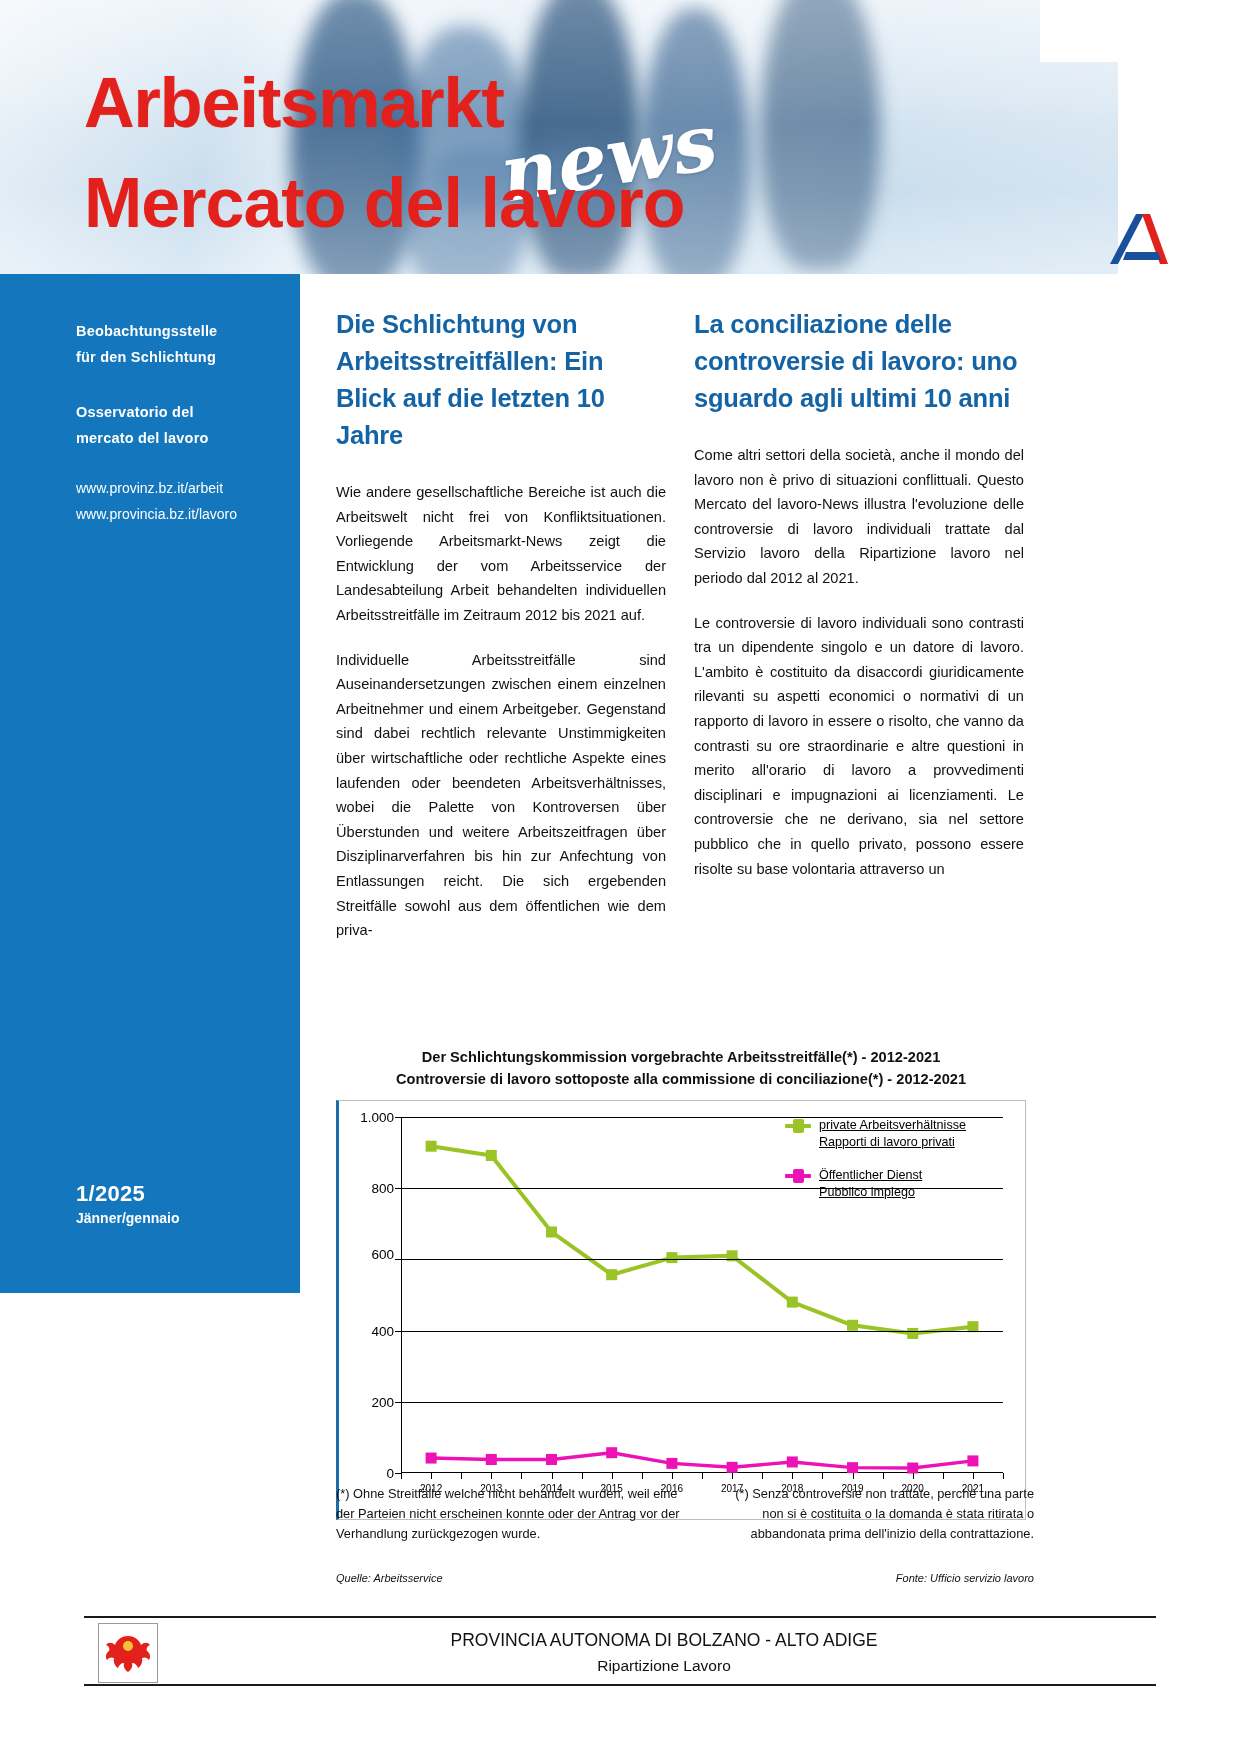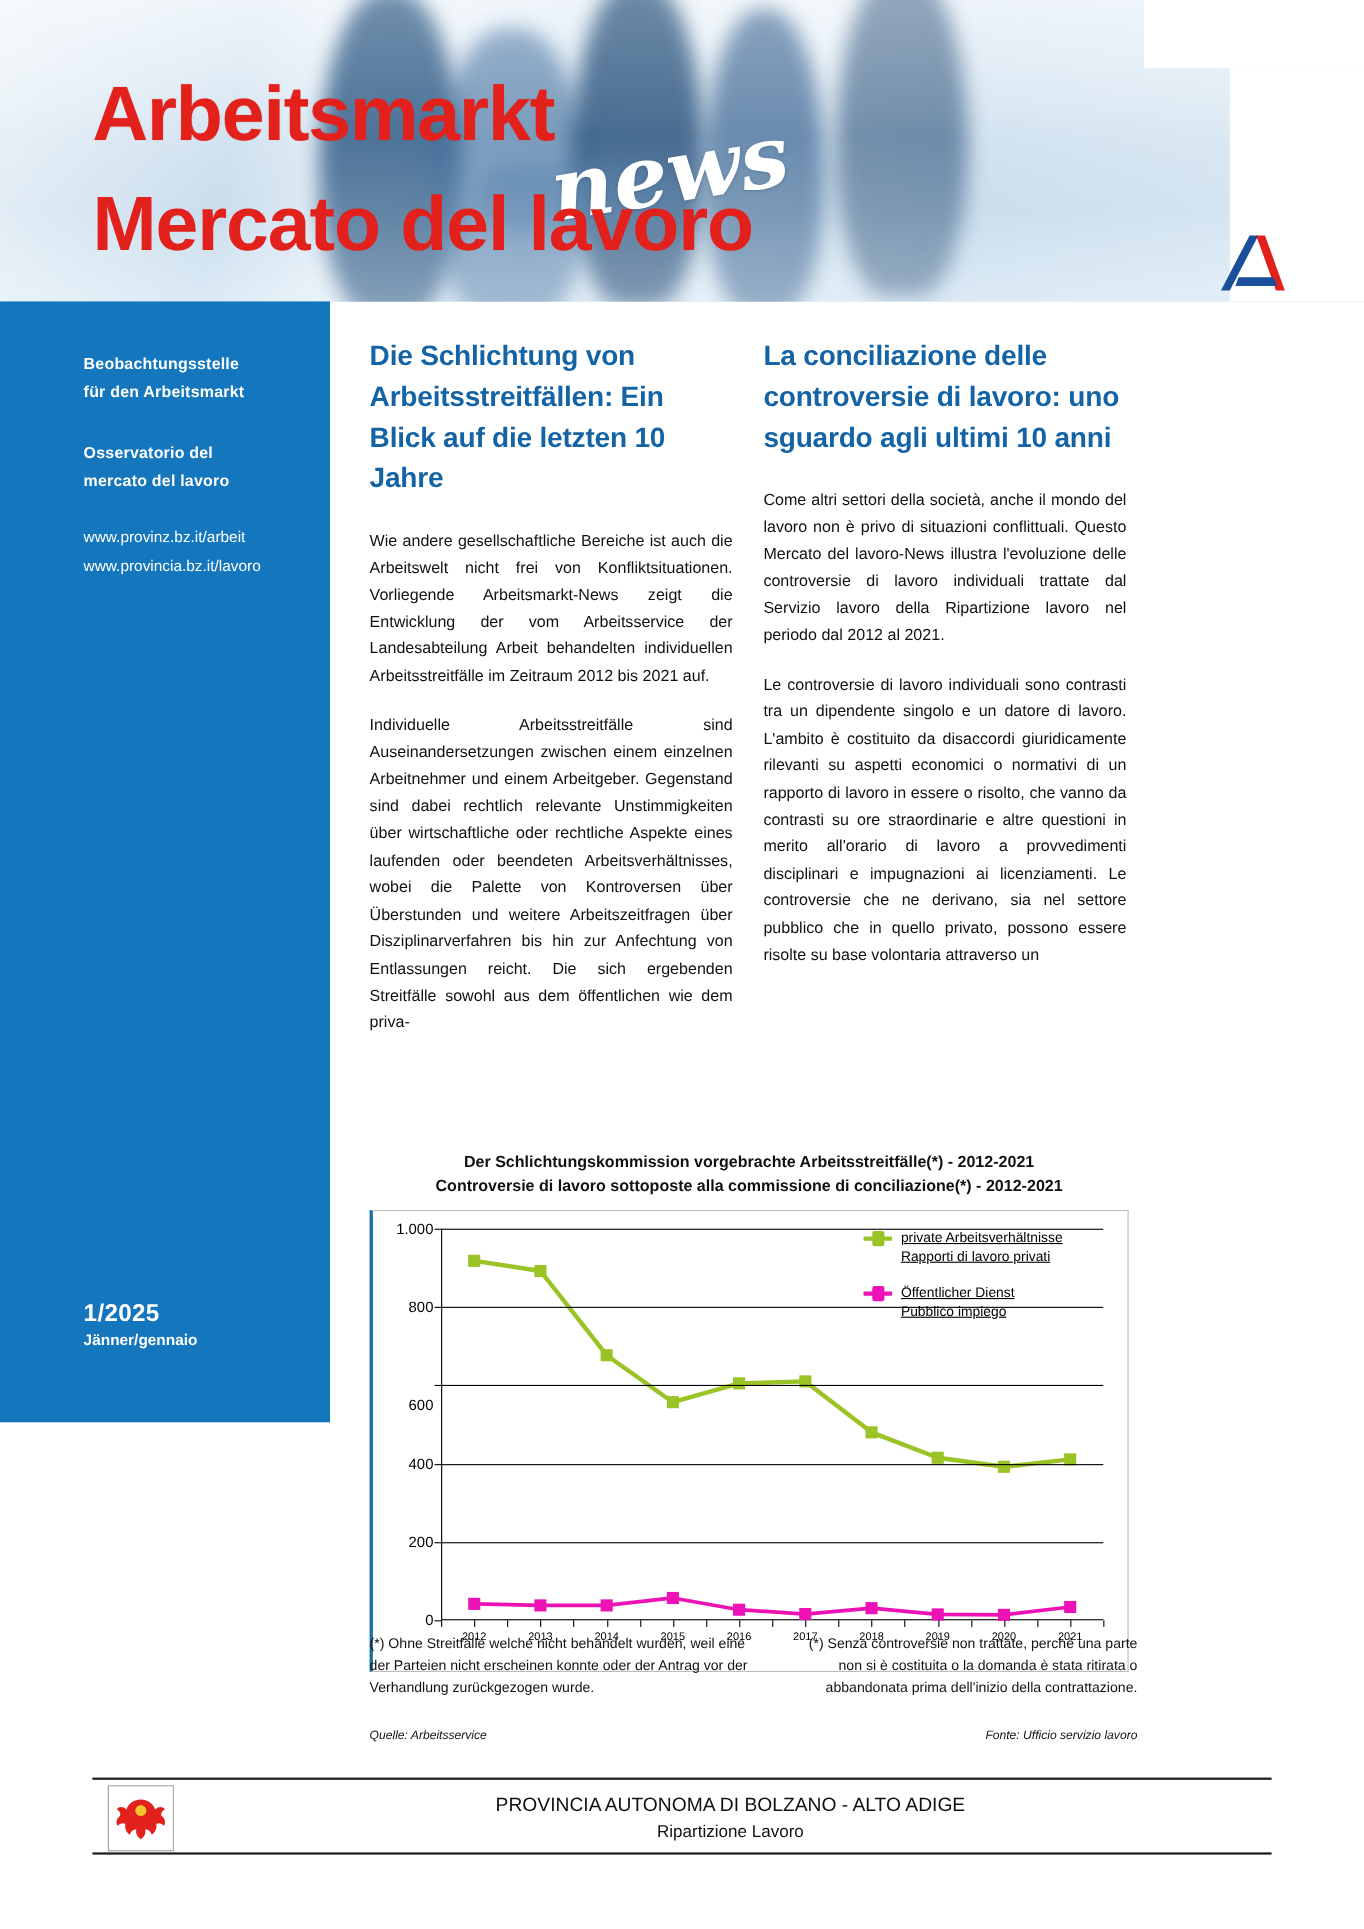--- a/index.html
+++ b/index.html
@@ -189,21 +189,21 @@
     <path d="M10 56 L36 6 L44 6 L18 56 Z" fill="#1a4f9c"></path>
     <path d="M42 6 L50 6 L68 56 L60 56 Z" fill="#e2211c"></path>
     <path d="M26 44 L58 44 L61 52 L23 52 Z" fill="#1a4f9c"></path>
     <path d="M30 36 L52 36 L55 43 L27 43 Z" fill="#e2211c" opacity="0"></path>
   </svg>
 </div>
 
 <div class="sidebar">
   <div class="sb-block sb-strong" style="top:44px">
     <div>Beobachtungsstelle</div>
-    <div>für den Arbeitsmarkt</div>
+    <div>für den Schlichtung</div>
   </div>
   <div class="sb-block sb-strong" style="top:125px">
     <div>Osservatorio del</div>
     <div>mercato del lavoro</div>
   </div>
   <div class="sb-block sb-url" style="top:201px">
     <div>www.provinz.bz.it/arbeit</div>
     <div>www.provincia.bz.it/lavoro</div>
   </div>
   <div class="sb-issue">
@@ -259,21 +259,21 @@
         </svg>
     <div class="ytick" style="top: 356px;">0</div>
         <div class="ytick-mark" style="top: 356px;"></div>
         <div class="gridline" style="top: 284.8px;"></div>
         <div class="ytick" style="top: 284.8px;">200</div>
         <div class="ytick-mark" style="top: 284.8px;"></div>
         <div class="gridline" style="top: 213.6px;"></div>
         <div class="ytick" style="top: 213.6px; margin-left: 19px;">400</div>
         <div class="ytick-mark" style="top: 213.6px;"></div>
         <div class="gridline" style="top: 142.4px;"></div>
-        <div class="ytick" style="top: 160px; text-align: right;">600</div>
+        <div class="ytick" style="top: 137px; text-align: right;">600</div>
         <div class="ytick-mark" style="top: 142.4px;"></div>
         <div class="gridline" style="top: 71.2px;"></div>
         <div class="ytick" style="top: 71.2px;">800</div>
         <div class="ytick-mark" style="top: 71.2px;"></div>
         <div class="gridline" style="top: 0px;"></div>
         <div class="ytick" style="top: 0px;">1.000</div>
         <div class="ytick-mark" style="top: 0px;"></div>
         <div class="xtick" style="left: 30.1px;">2012</div>
         <div class="xtick-mark" style="left: 30.1px;"></div>
         <div class="xtick" style="left: 90.3px;">2013</div>

